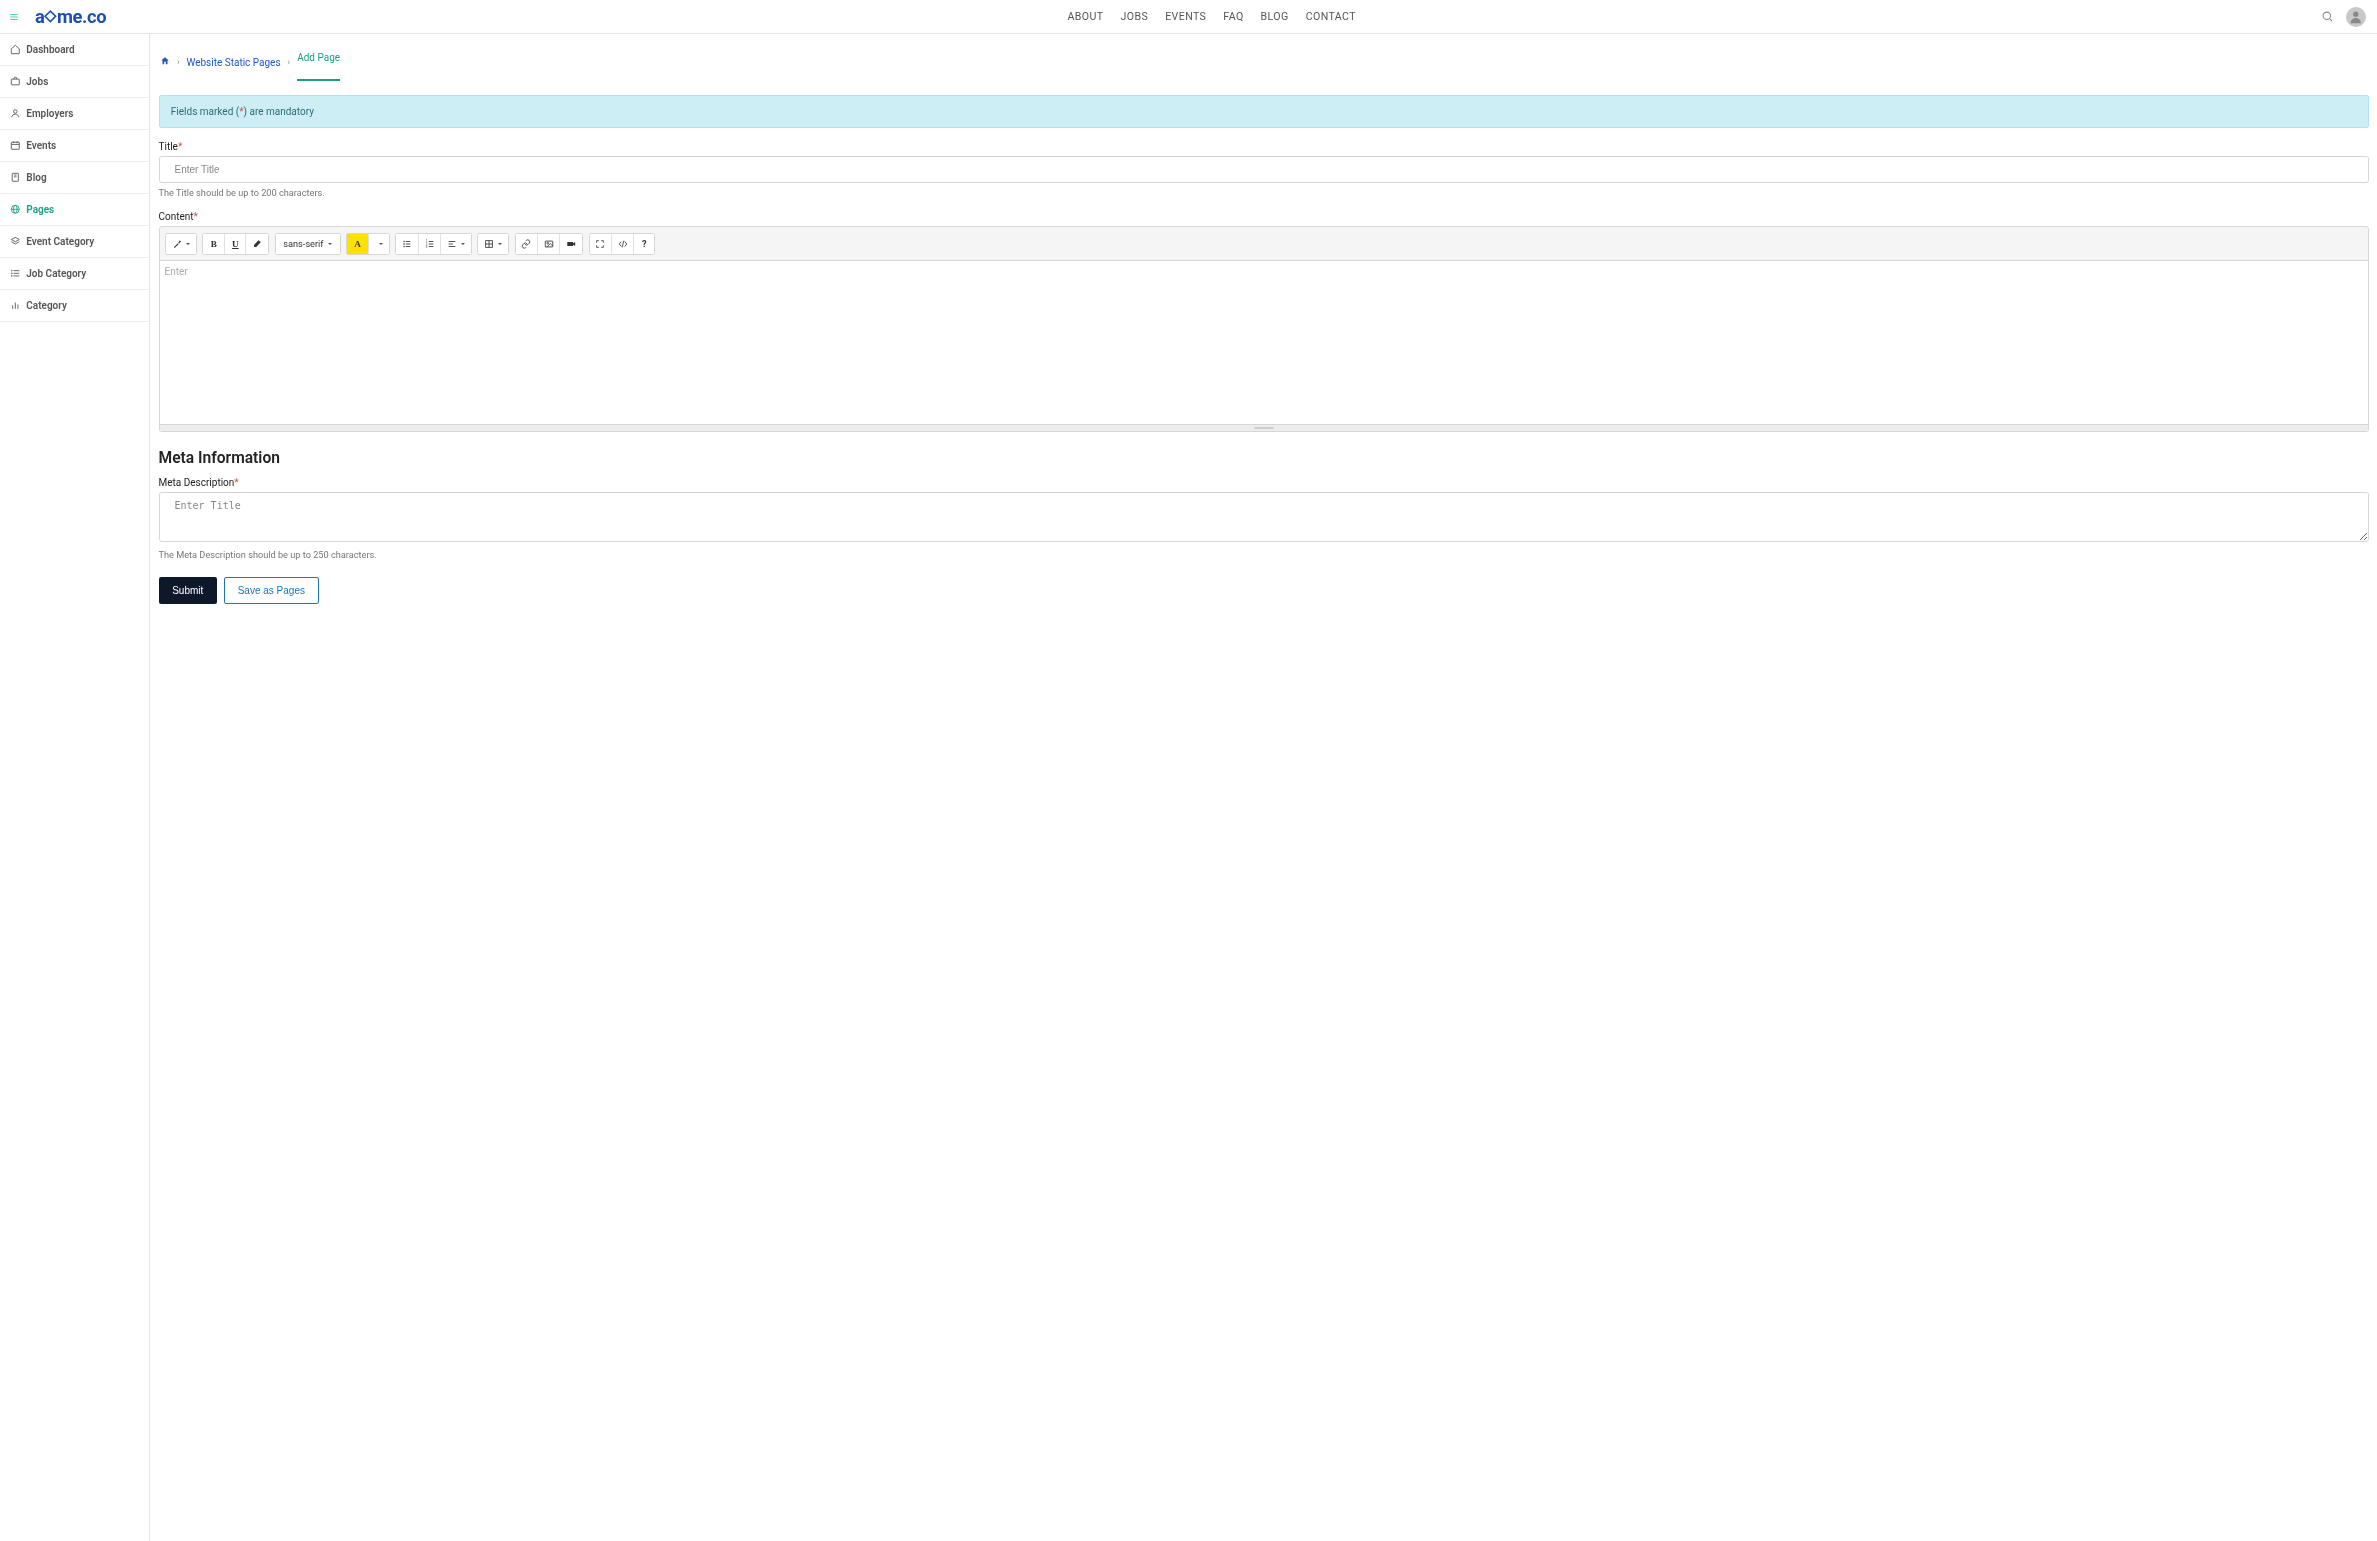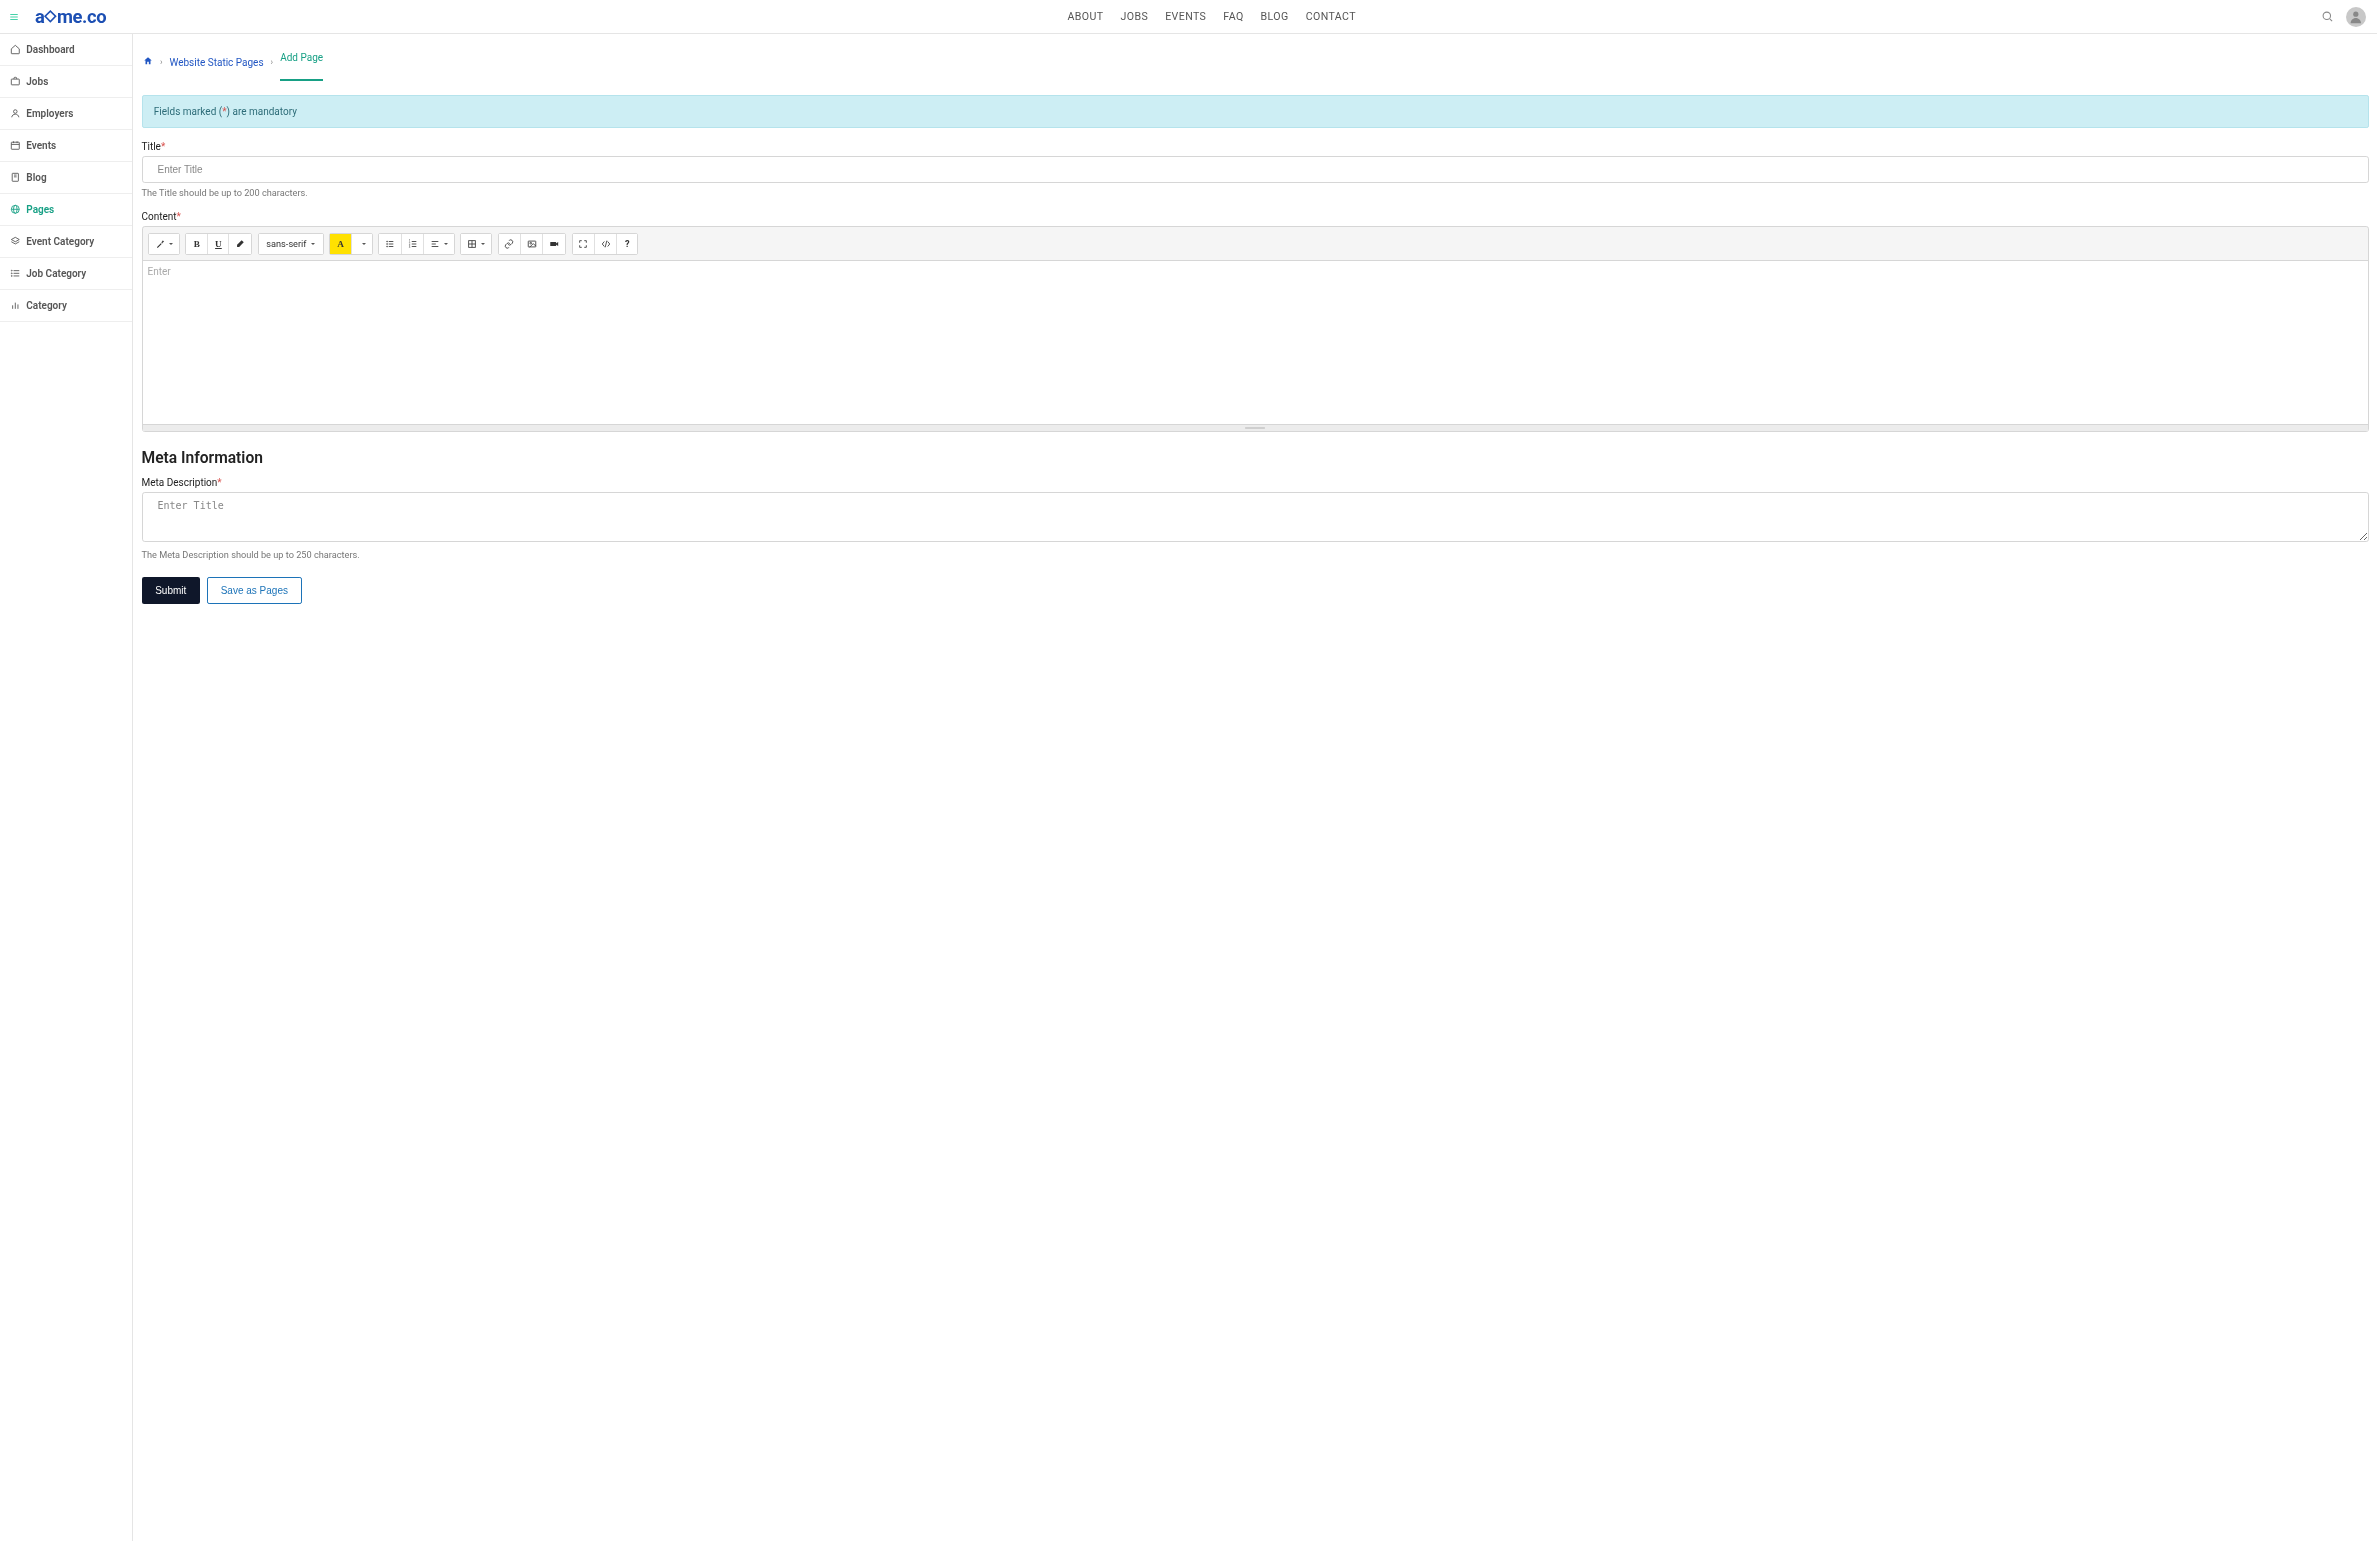--- a/index.html
+++ b/index.html
@@ -62,21 +62,21 @@
   .avatar {
     width: 20px; height: 20px; border-radius: 50%;
     background: #c8c8c8;
     display:flex; align-items:center; justify-content:center;
   }
   .avatar svg { width: 15.6px; height: 15.6px; fill:#9e9e9e; }
 
   
   .layout { display:flex; }
   .sidebar {
-    width: 133px;
+    width: 150px;
     border-right: 0.7px solid #e5e5e5;
     min-height: calc(100vh - 34px);
   }
   .sidebar-item {
     display:flex; align-items:center; gap:5.7px;
     padding: 10px 10px;
     border-bottom: 0.7px solid #eee;
     color:#555; font-weight:600; font-size:10px;
     cursor:pointer;
   }

